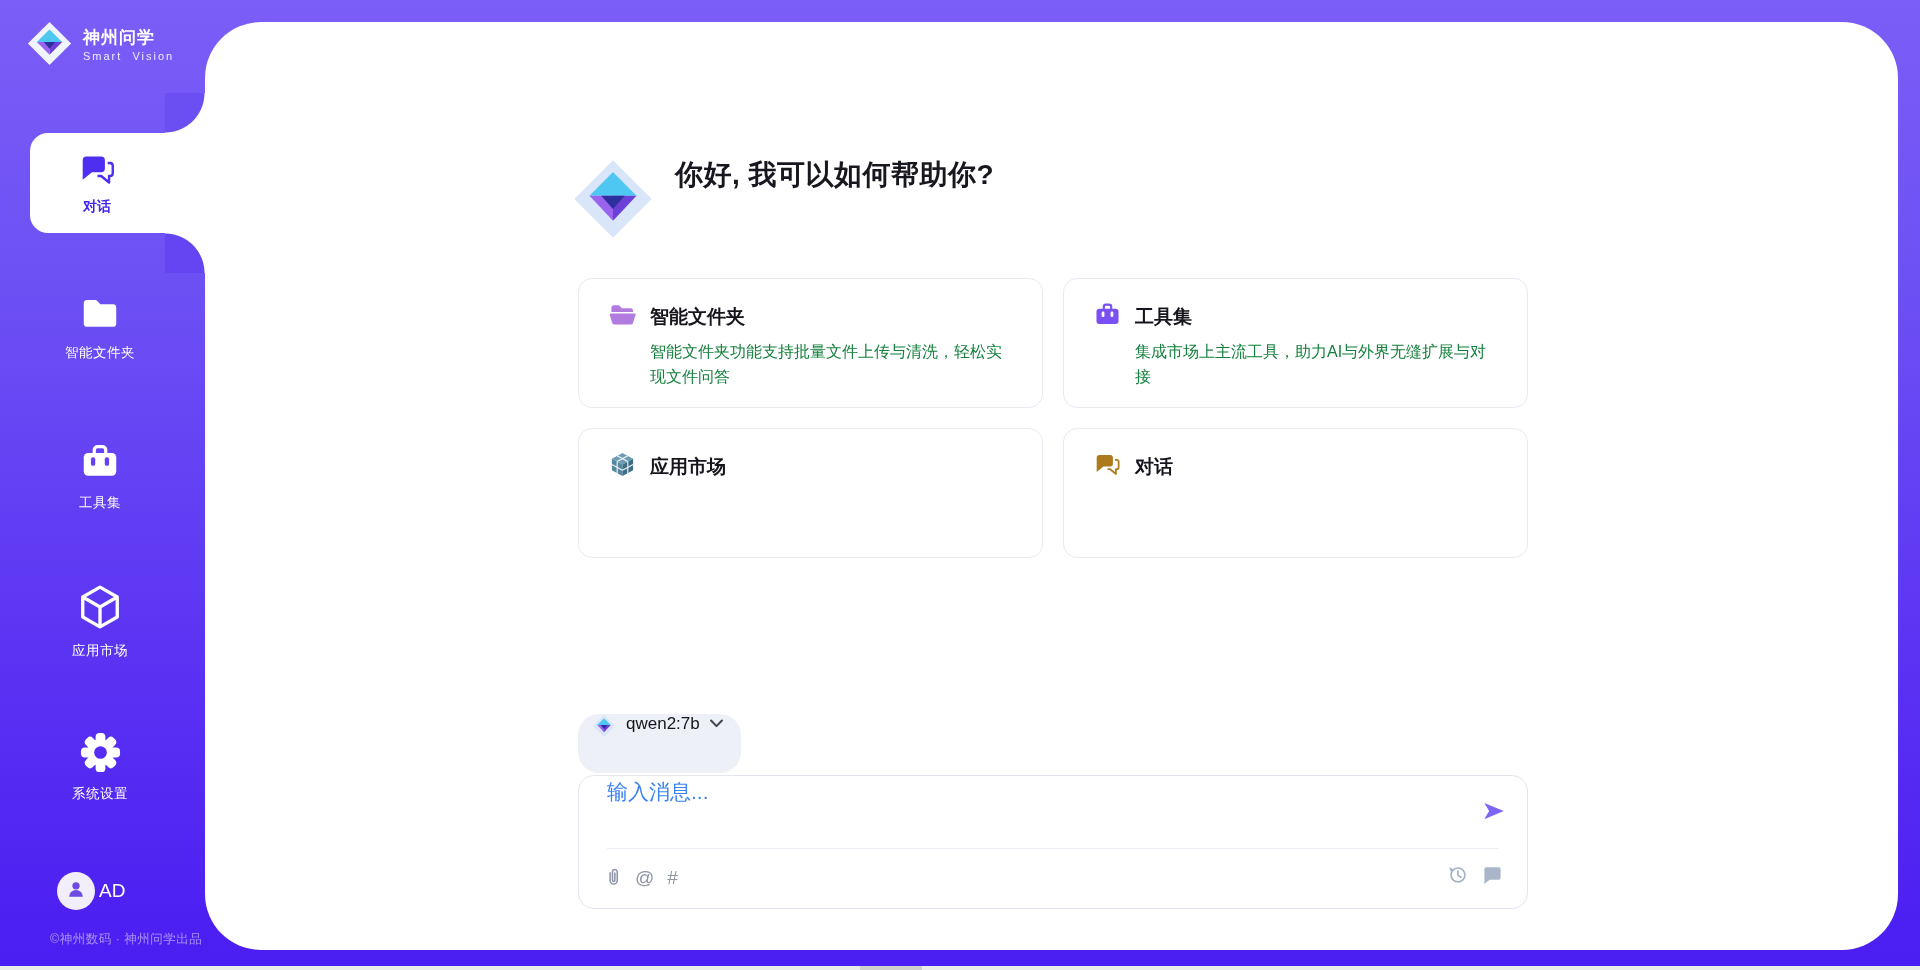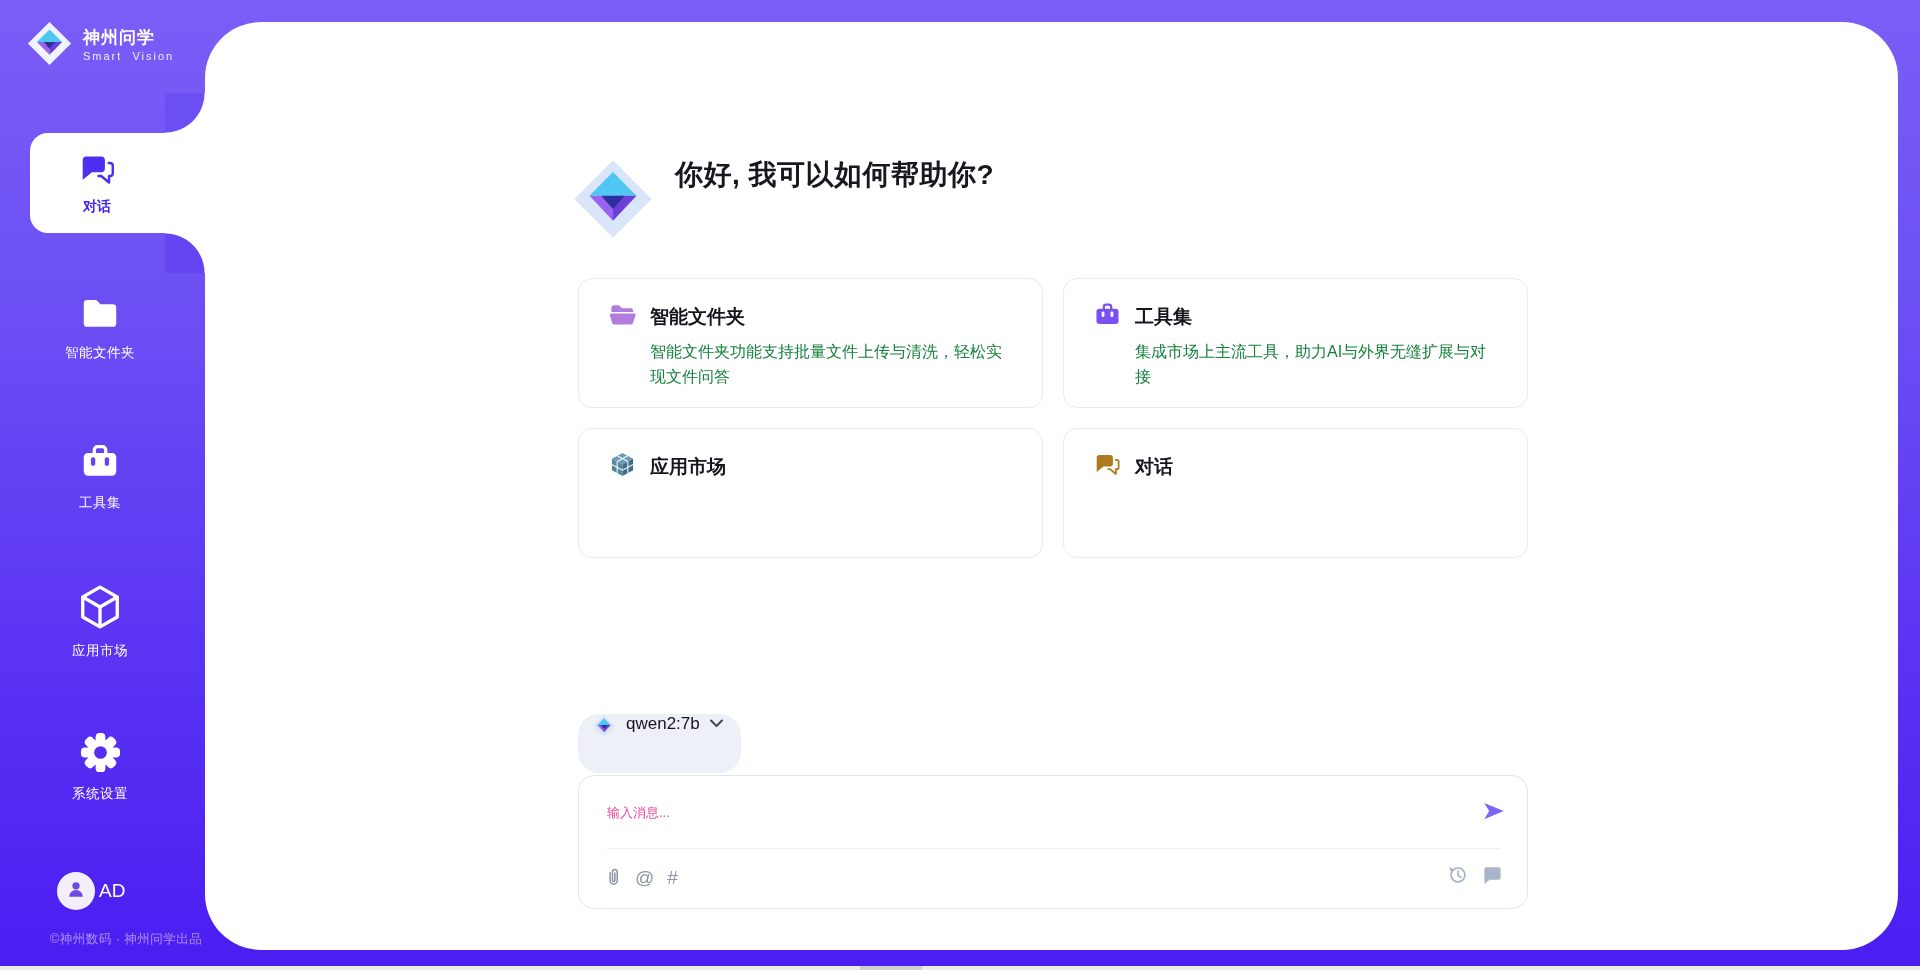--- a/index.html
+++ b/index.html
@@ -43,21 +43,21 @@
   .card-desc{margin:8px 0 0 41px;font-size:16px;color:#15803d;line-height:1.55;}
 
   
   .model-pill{left:578px;top:714px;height:59px;display:inline-flex;align-items:flex-start;gap:10px;
     padding:0 18px 0 14px;background:#eef0f7;border-radius:21px;cursor:pointer;}
   .model-name{font-size:17px;color:#15151f;}
 
   
   .composer{left:578px;top:775px;width:950px;height:134px;background:#fff;border:1.5px solid #e4e4f0;
     border-radius:16px;box-sizing:border-box;}
-  .placeholder{left:28px;top:28px;font-size:13px;color:#ec4899;}
+  .placeholder{left:28px;top:2px;font-size:21px;color:#3b82f6;}
   .send-btn{right:20px;top:22px;width:26px;height:26px;cursor:pointer;}
   .divider{left:28px;right:28px;top:72px;border-top:1px solid #ededf3;height:0;}
   .tools-left{left:26px;top:90px;display:flex;align-items:center;gap:13px;color:#8d95a5;}
   .tools-right{right:24px;top:88px;display:flex;align-items:center;gap:14px;}
   .glyph{font-size:19px;font-weight:500;cursor:pointer;line-height:1;}
   .icon-btn{cursor:pointer;display:flex;align-items:center;}
 
   
   .bottom-strip{left:0;bottom:0;width:1920px;height:4px;background:#ebebeb;}
   .bottom-thumb{left:860px;bottom:0;width:62px;height:4px;background:#cfcfcf;}

